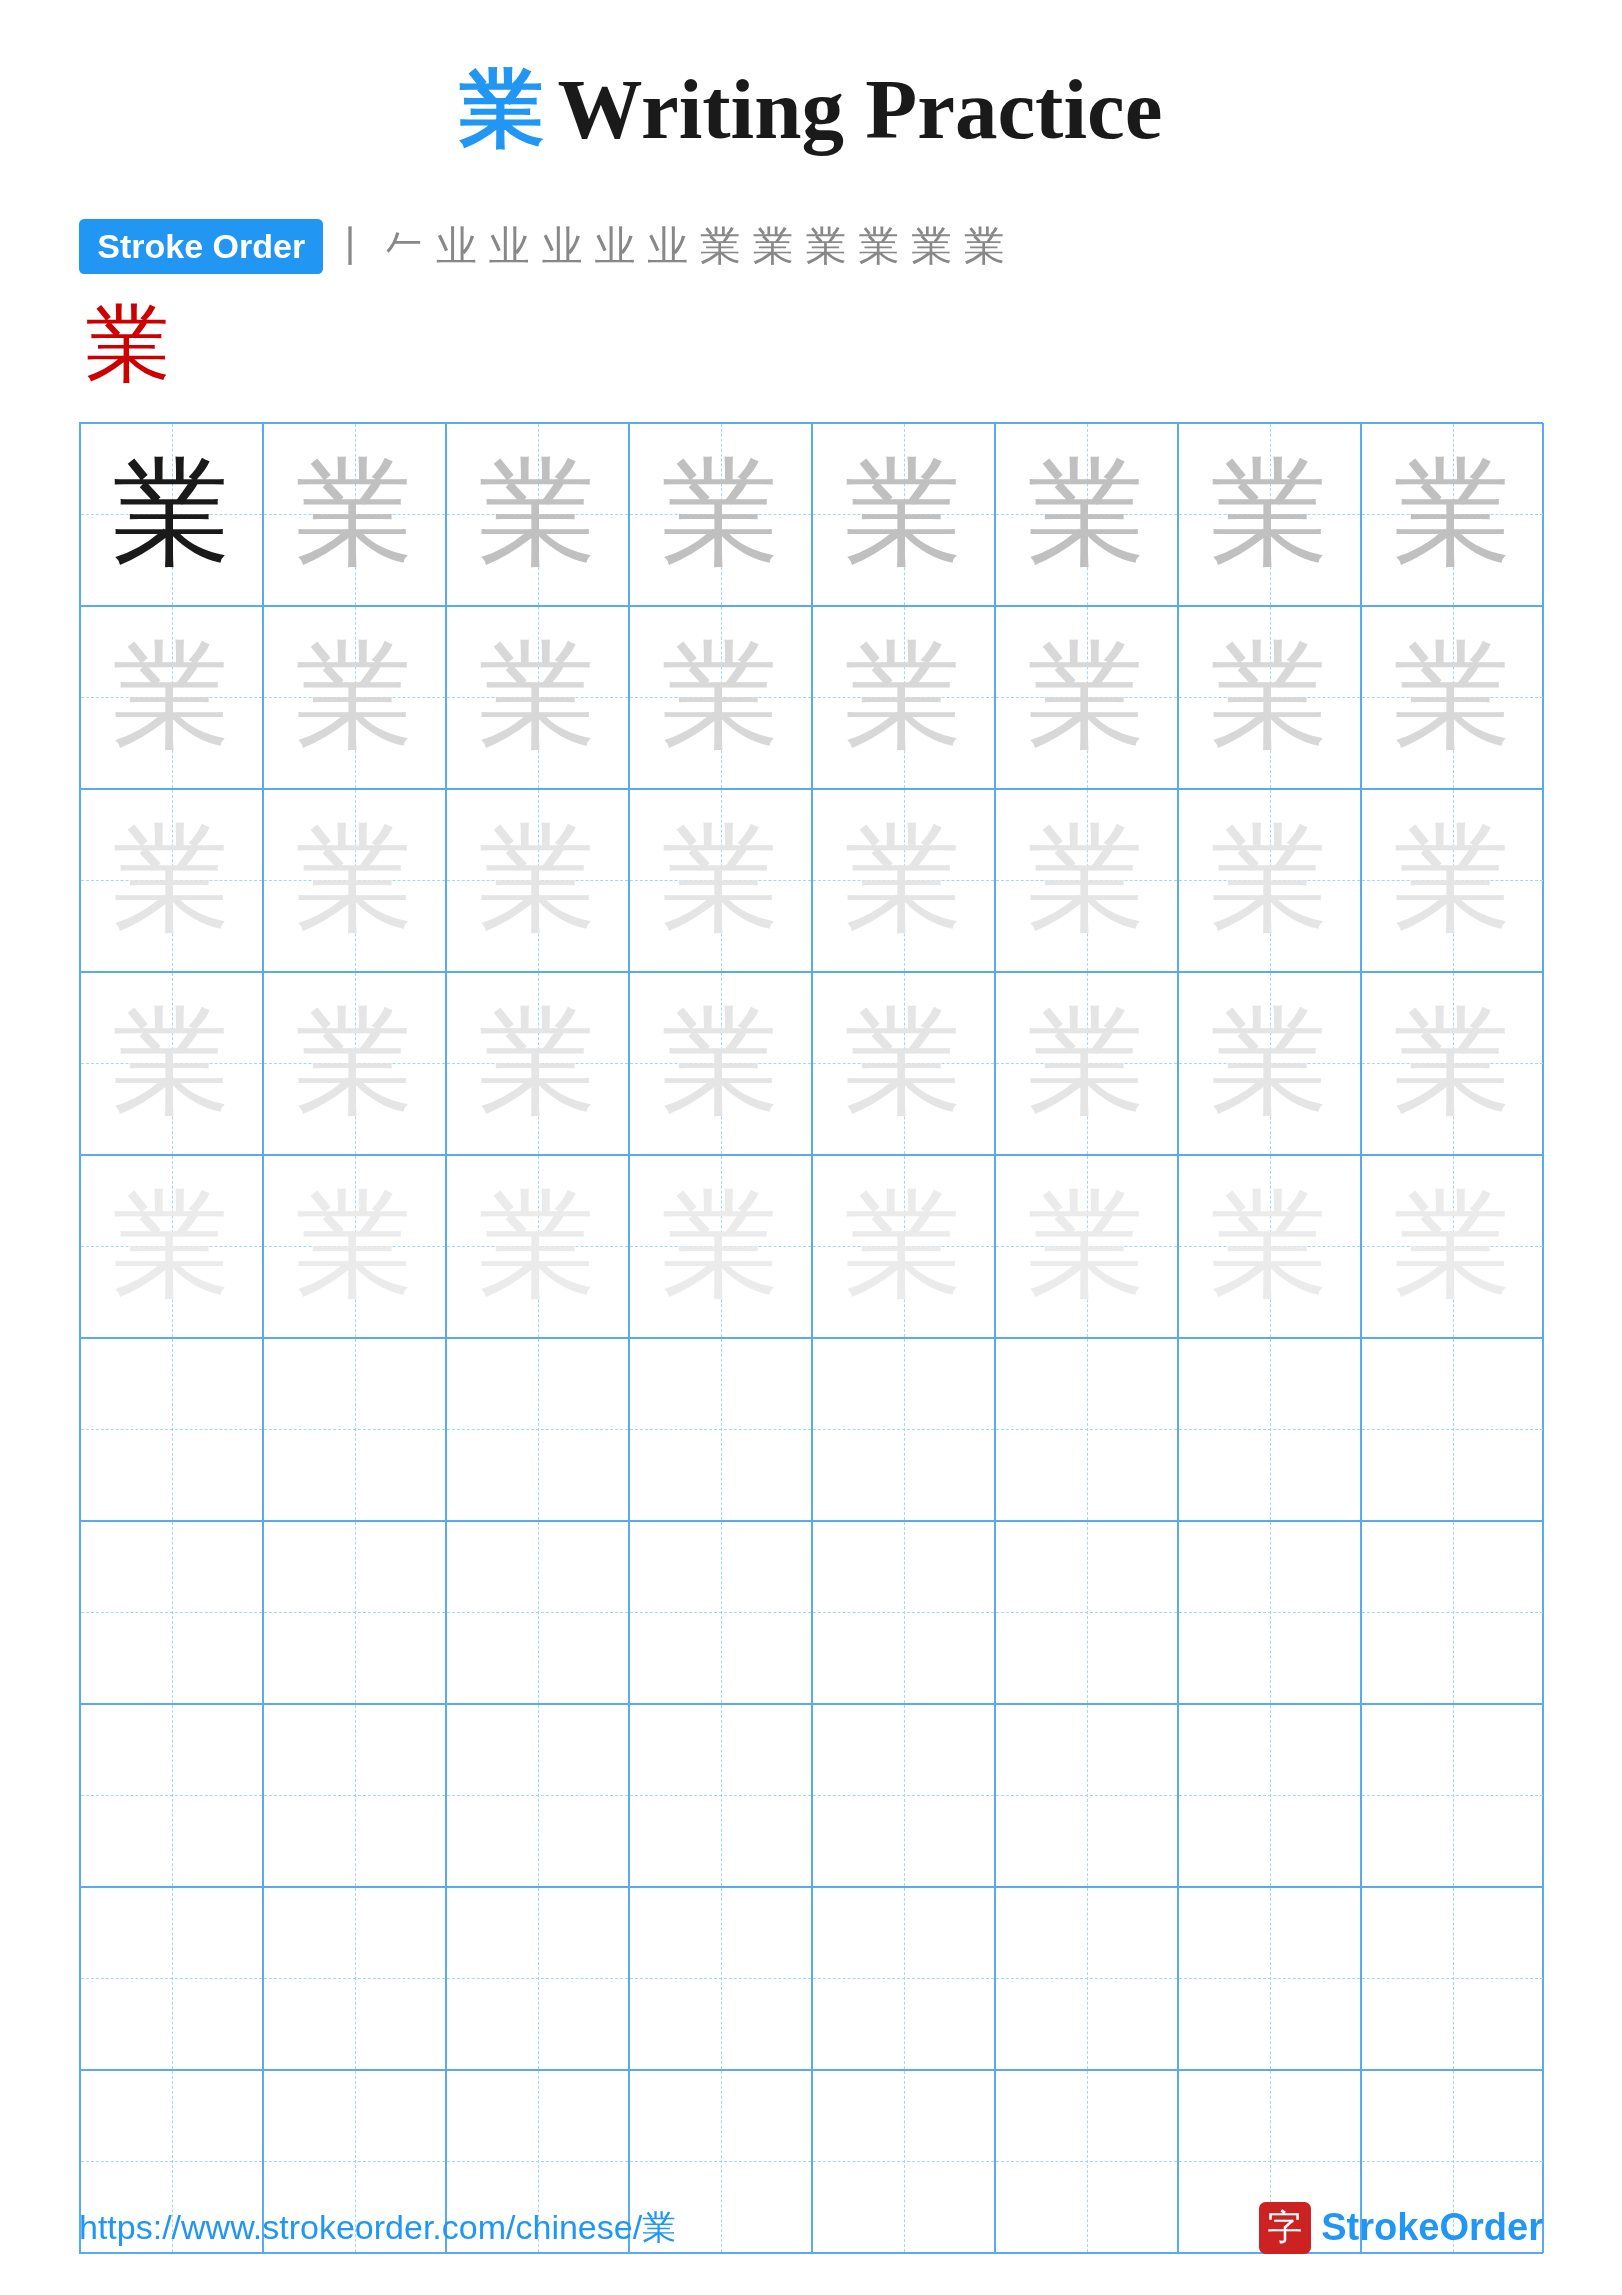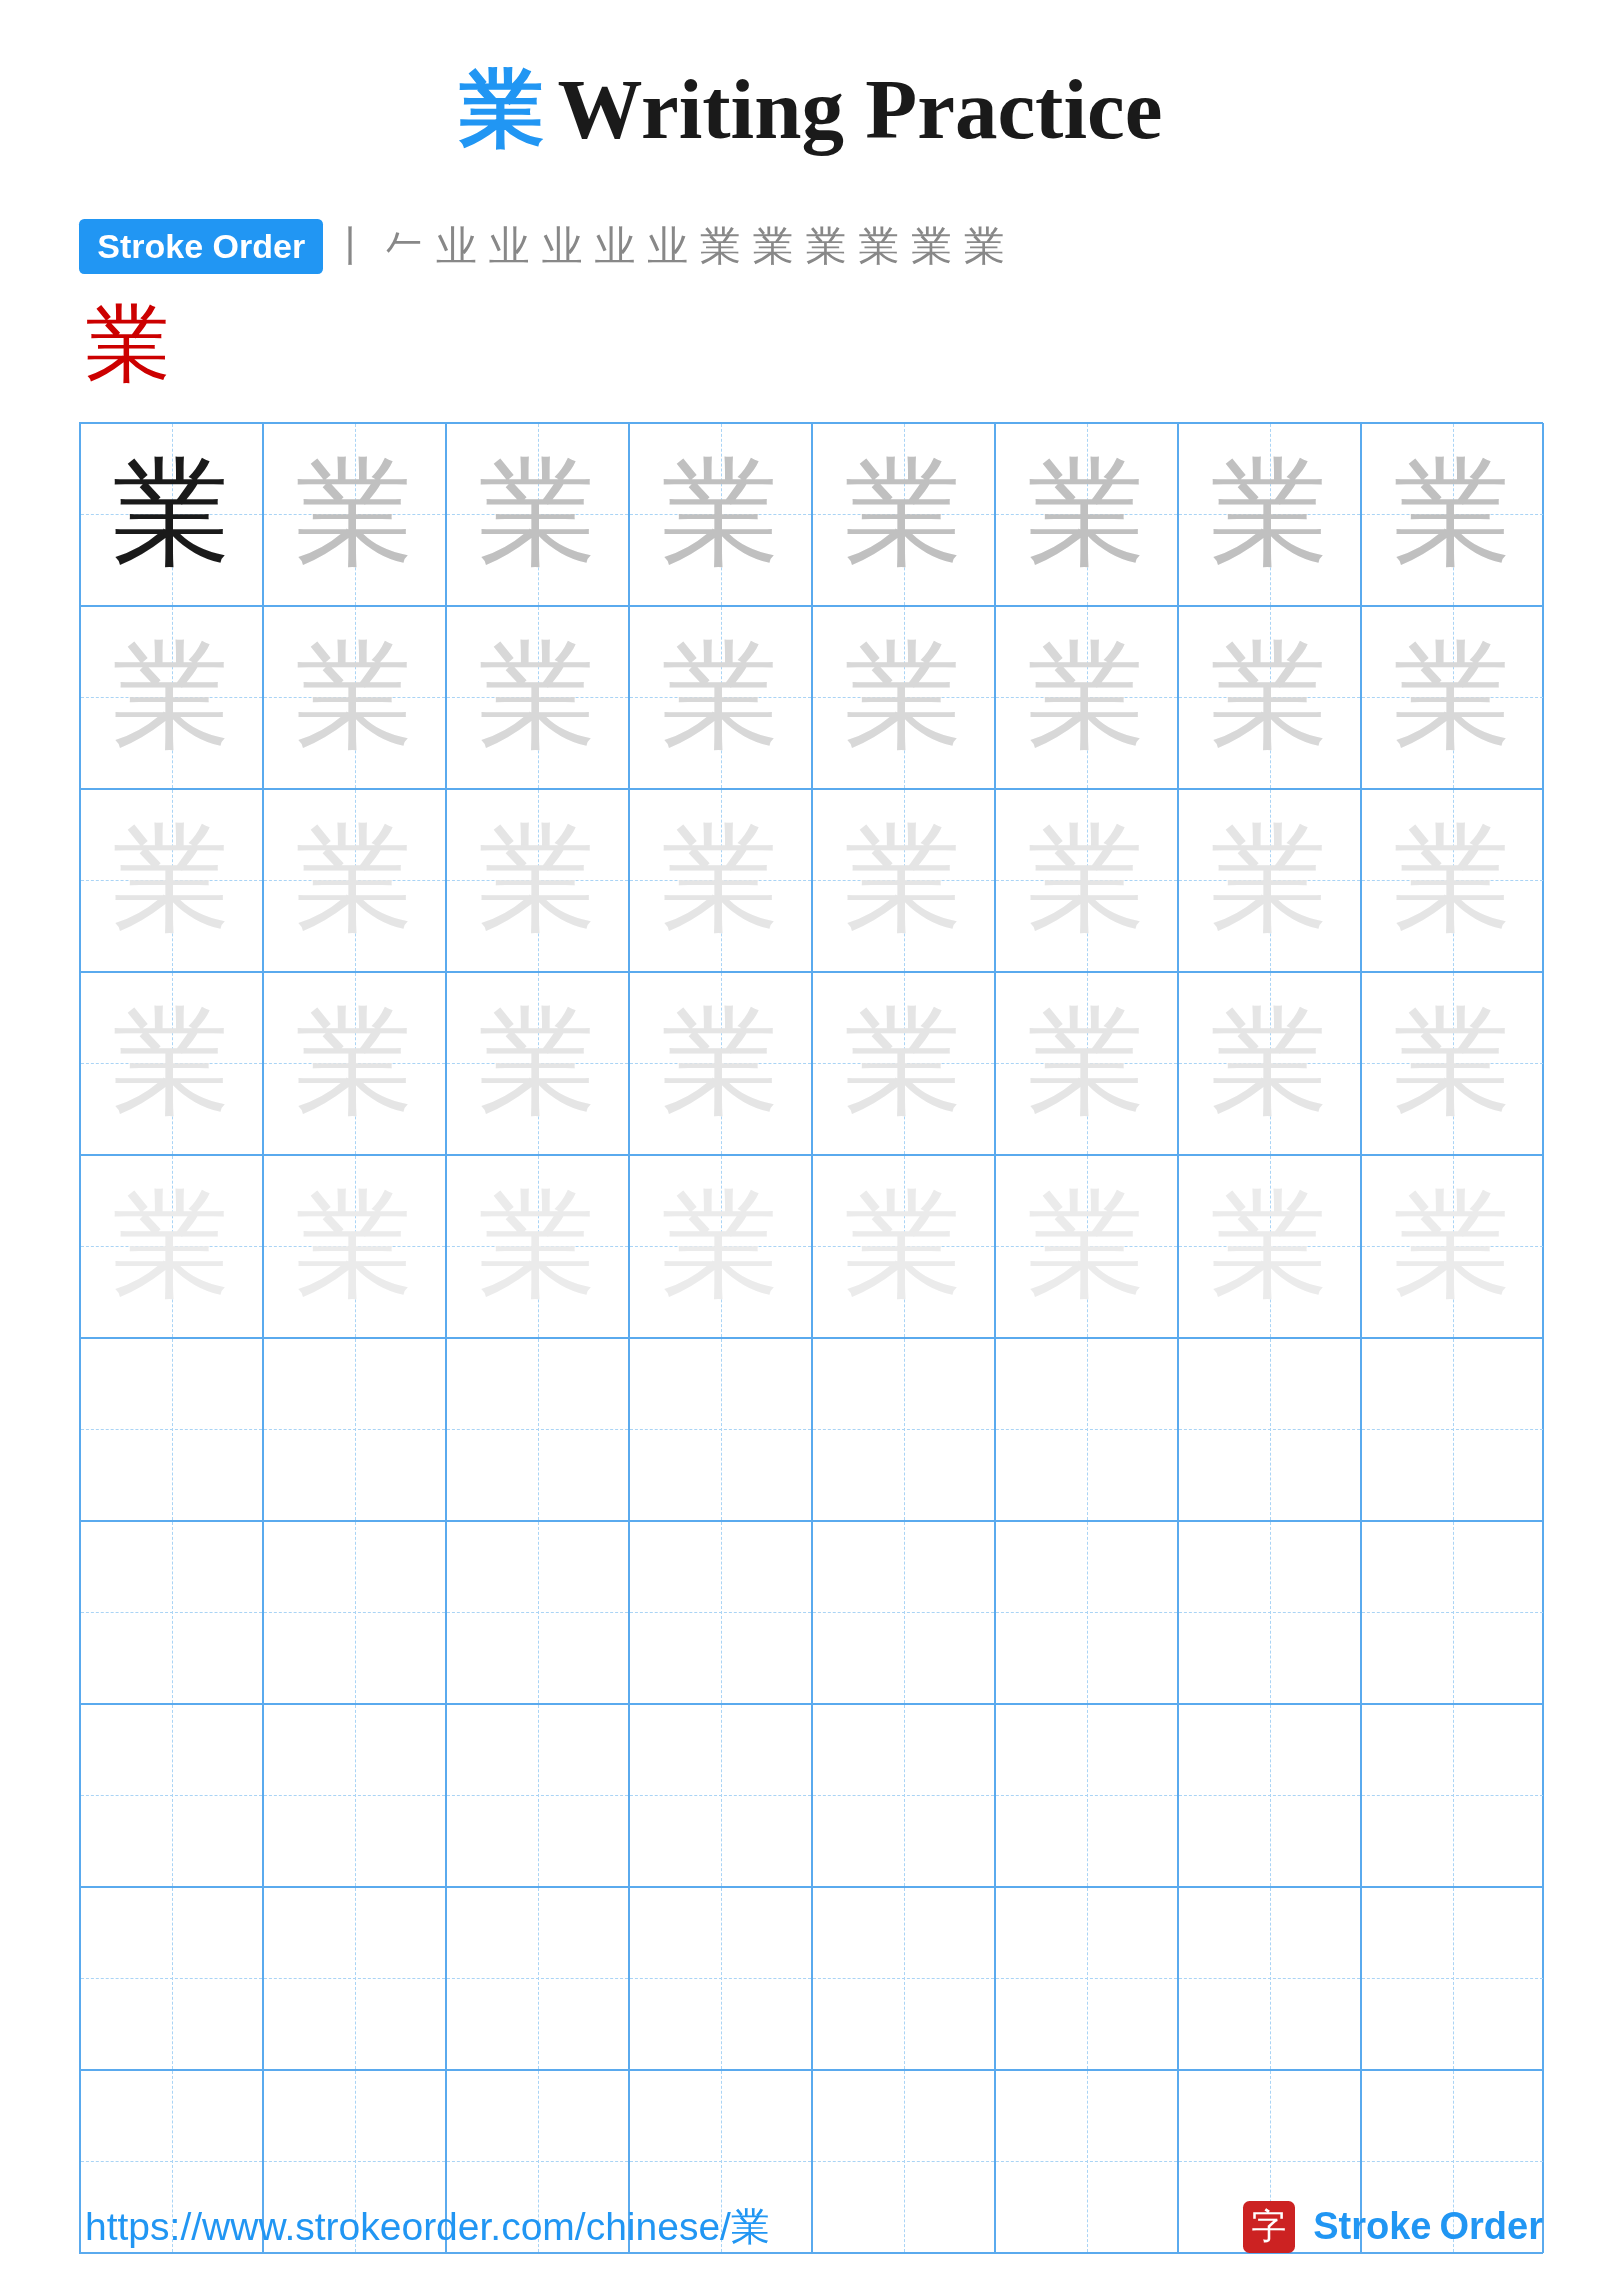--- a/index.html
+++ b/index.html
@@ -140,23 +140,22 @@
       bottom: 52px;
       left: 79px;
       right: 79px;
       display: flex;
       align-items: center;
       justify-content: space-between;
     }
 
     .footer-url {
       color: #2196F3;
-      font-size: 39px;
+      font-size: 34px;
       font-family: sans-serif;
-      margin-left: 6px;
     }
 
     .footer-logo {
       display: flex;
       align-items: center;
       gap: 10.5px;
     }
 
     .footer-logo-icon {
       width: 52px;
@@ -173,21 +172,20 @@
 
     .footer-logo-text {
       font-size: 38px;
       font-weight: bold;
       color: #1a1a1a;
       font-family: sans-serif;
     }
 
     .footer-logo-text span {
       color: #2196F3;
-      margin-left: 8px;
     }
   </style>
 </head>
 <body>
 
 <div class="page">
 
   <h1 class="title">
     <span class="title-char">業</span><span>Writing Practice</span>
   </h1>

